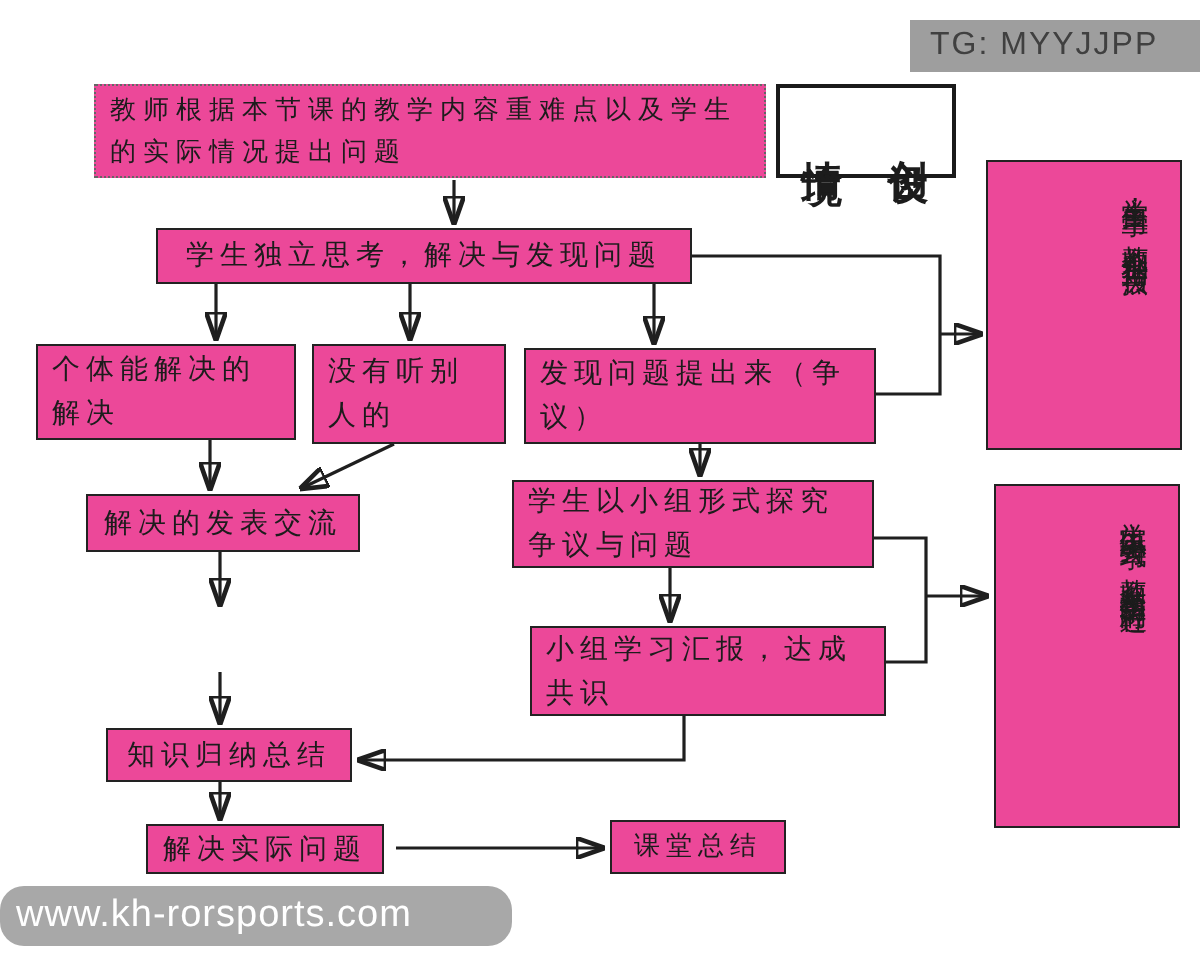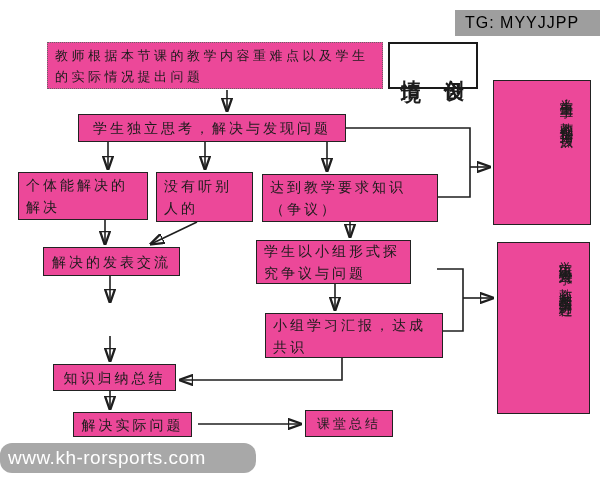--- a/index.html
+++ b/index.html
@@ -70,21 +70,21 @@
   }
   .situation .vcol {
     writing-mode: vertical-rl;
     letter-spacing: 2px;
     line-height: 1;
   }
 
   .badge {
     position: absolute;
     background: #9e9e9e;
-    color: #000000;
+    color: #404040;
     font-family: "Liberation Sans", sans-serif;
     font-size: 16px;
     letter-spacing: 1px;
     display: flex;
     align-items: center;
     padding: 0 10px;
   }
 
   .watermark {
     position: absolute;
@@ -162,28 +162,28 @@
 
   <div class="node left" style="left:156px; top:172px; width:97px; height:50px;">
     <span>没有听别人的</span>
   </div>
 
   <div class="node left" style="left:18px; top:172px; width:130px; height:48px;">
     <span>个体能解决的解决</span>
   </div>
 
   <div class="node left" style="left:262px; top:174px; width:176px; height:48px;">
-    <span>达到教学要求知识（争议）</span>
+    <span>发现问题提出来（争议）</span>
   </div>
 
   <div class="node vertical" style="left:493px; top:80px; width:98px; height:145px;">
     <span>学生自主学习，教师个别指导与点拨</span>
   </div>
 
-  <div class="node left" style="left:256px; top:240px; width:155px; height:44px;">
+  <div class="node left" style="left:256px; top:240px; width:181px; height:44px;">
     <span>学生以小组形式探究争议与问题</span>
   </div>
 
   <div class="node center" style="left:43px; top:247px; width:137px; height:29px;">
     <span>解决的发表交流</span>
   </div>
 
 
   <div class="node vertical" style="left:497px; top:242px; width:93px; height:172px;">
     <span>学生以小组方式学习，教师参与学生学习的过程</span>

